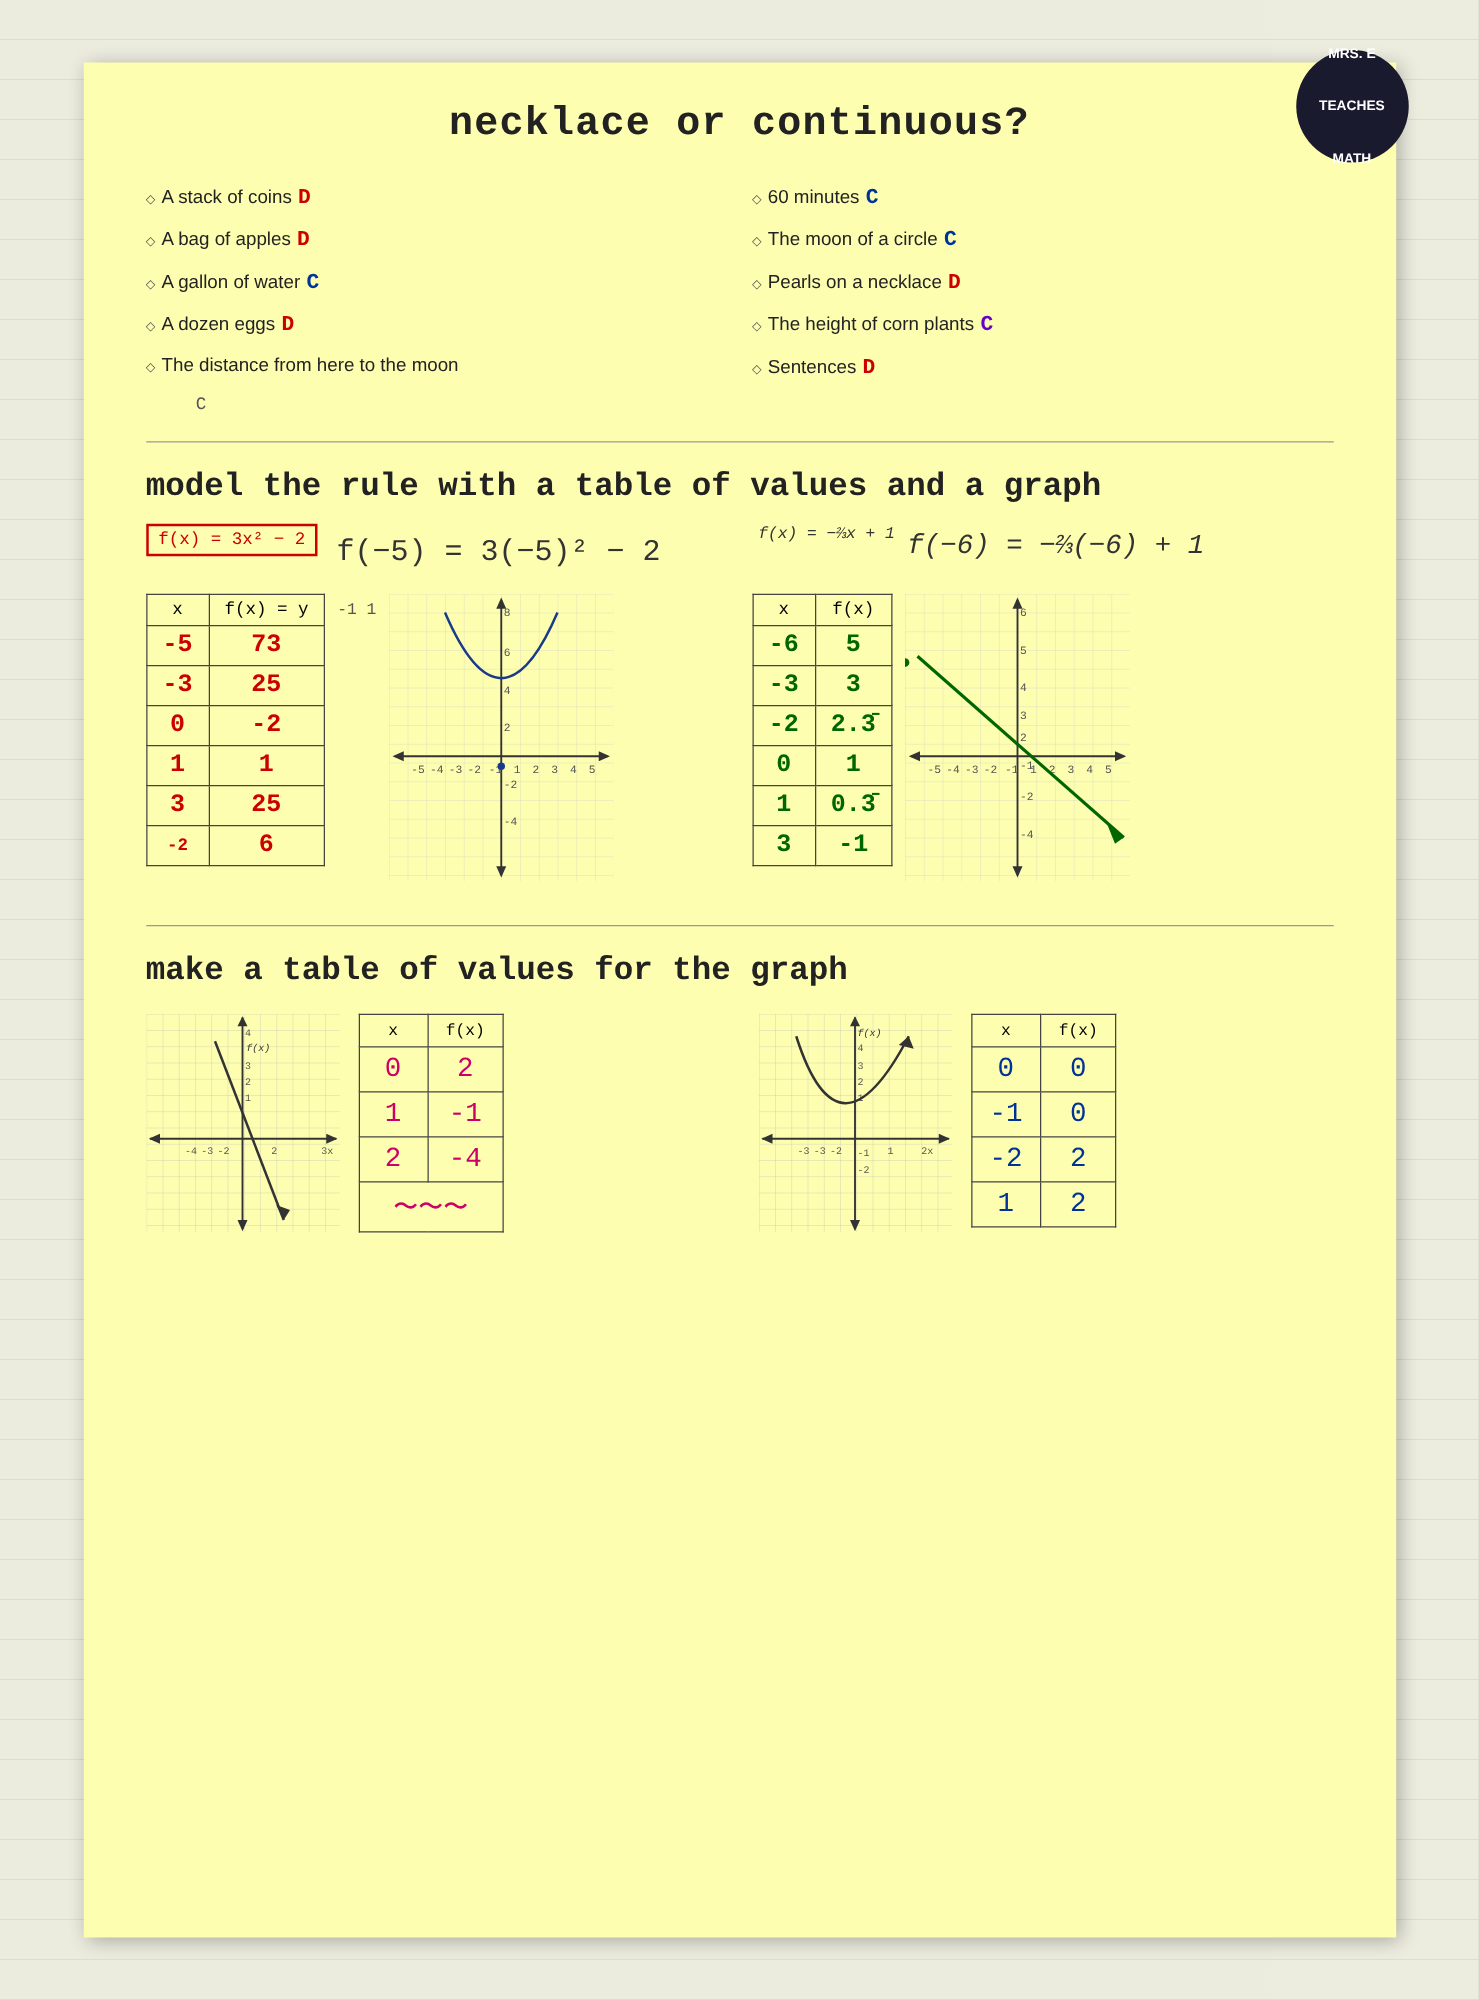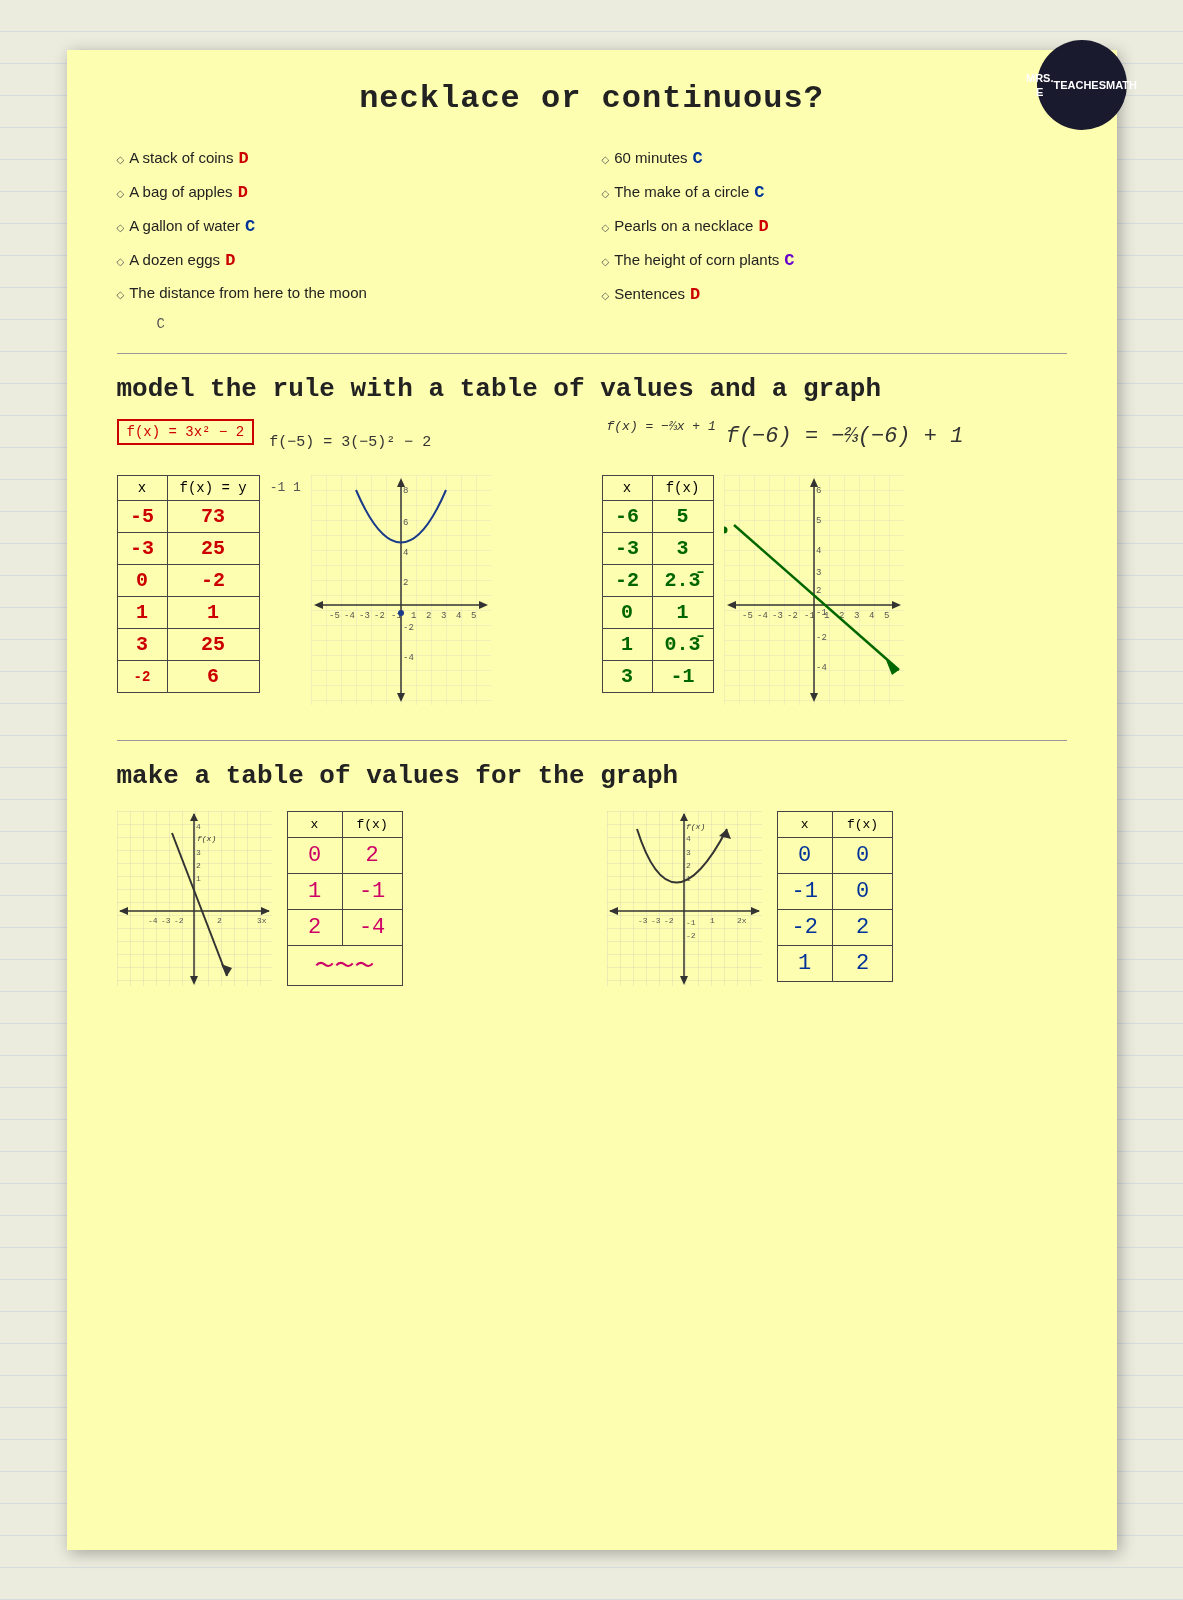--- a/index.html
+++ b/index.html
@@ -43,24 +43,25 @@
     }
     .brand-badge {
       position: absolute;
       top: -10px;
       right: -10px;
       width: 90px;
       height: 90px;
       background: #1a1a2e;
       border-radius: 50%;
       display: flex;
-      flex-direction: row;
+      flex-direction: column;
       align-items: center;
       justify-content: center;
       z-index: 10;
+      gap: 28px;
     }
     .brand-badge span {
       color: white;
       font-size: 11px;
       font-weight: bold;
       line-height: 1.3;
       text-align: center;
       font-family: Arial, sans-serif;
     }
     .main-title {
@@ -111,21 +112,21 @@
       font-family: 'Courier New', monospace;
       color: #cc0000;
       margin-bottom: 20px;
     }
     .func-label {
       font-size: 13px;
       font-family: 'Courier New', monospace;
       color: #333;
     }
     .func-equation {
-      font-size: 15px;
+      font-size: 24px;
       font-family: 'Courier New', monospace;
       color: #333;
       margin: 5px 0;
     }
 
     
     .value-table {
       border-collapse: collapse;
       font-size: 20px;
       font-family: 'Courier New', monospace;
@@ -226,21 +227,21 @@
         </div>
       </div>
       <div class="discrete-col">
         <div class="item">
           <span class="diamond">◇</span>
           <span>60 minutes </span>
           <span class="answer-c">C</span>
         </div>
         <div class="item">
           <span class="diamond">◇</span>
-          <span>The make of a circle </span>
+          <span>The moon of a circle </span>
           <span class="answer-c">C</span>
         </div>
         <div class="item">
           <span class="diamond">◇</span>
           <span>Pearls on a necklace </span>
           <span class="answer-d">D</span>
         </div>
         <div class="item">
           <span class="diamond">◇</span>
           <span>The height of corn plants </span>

